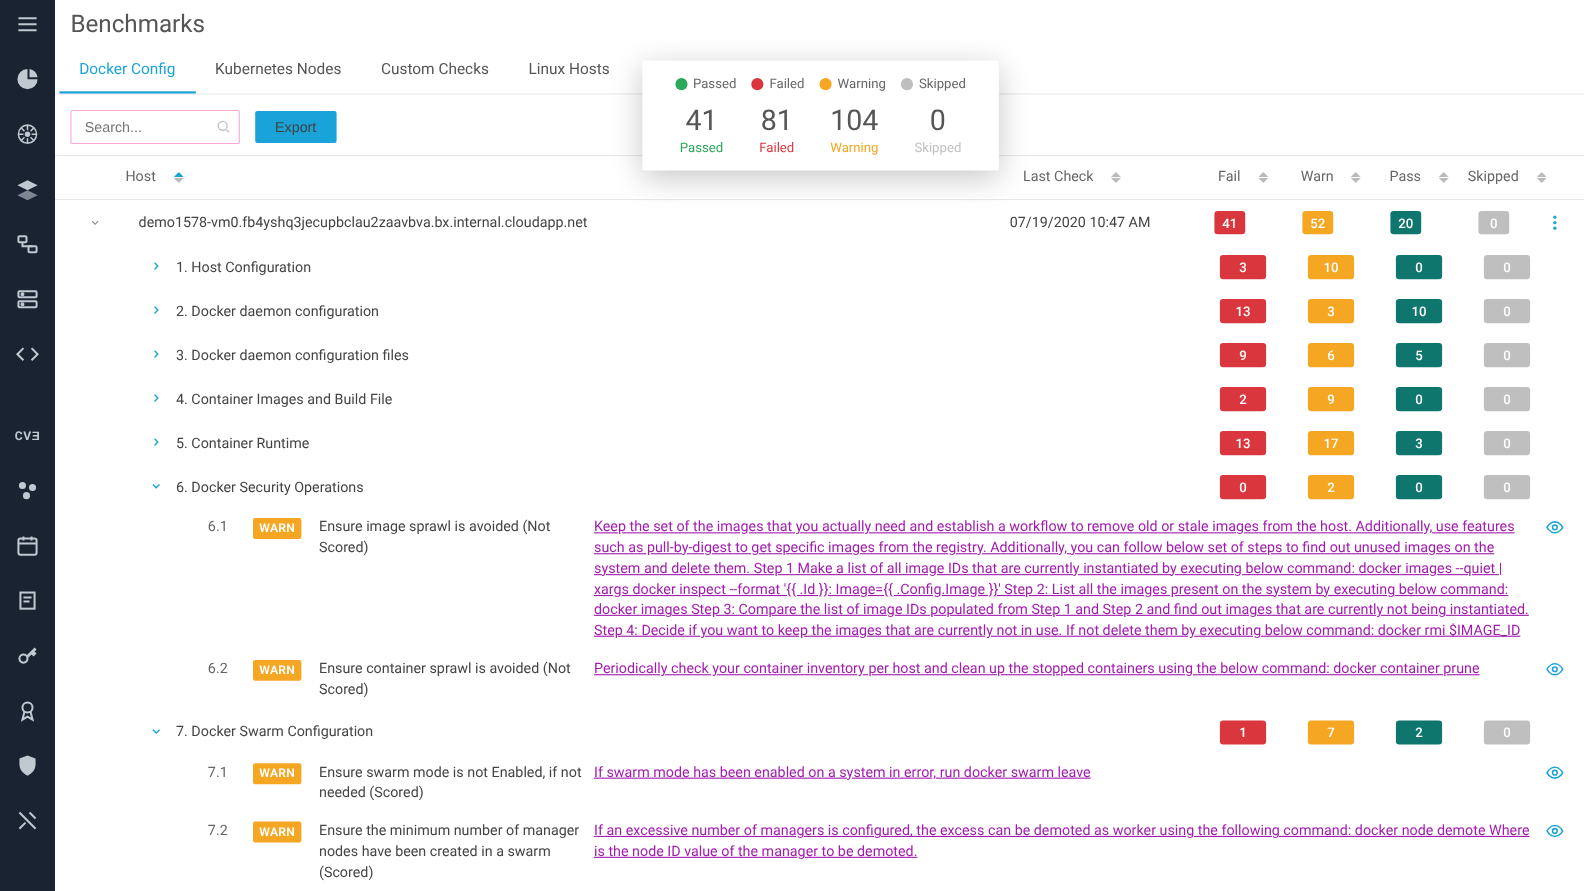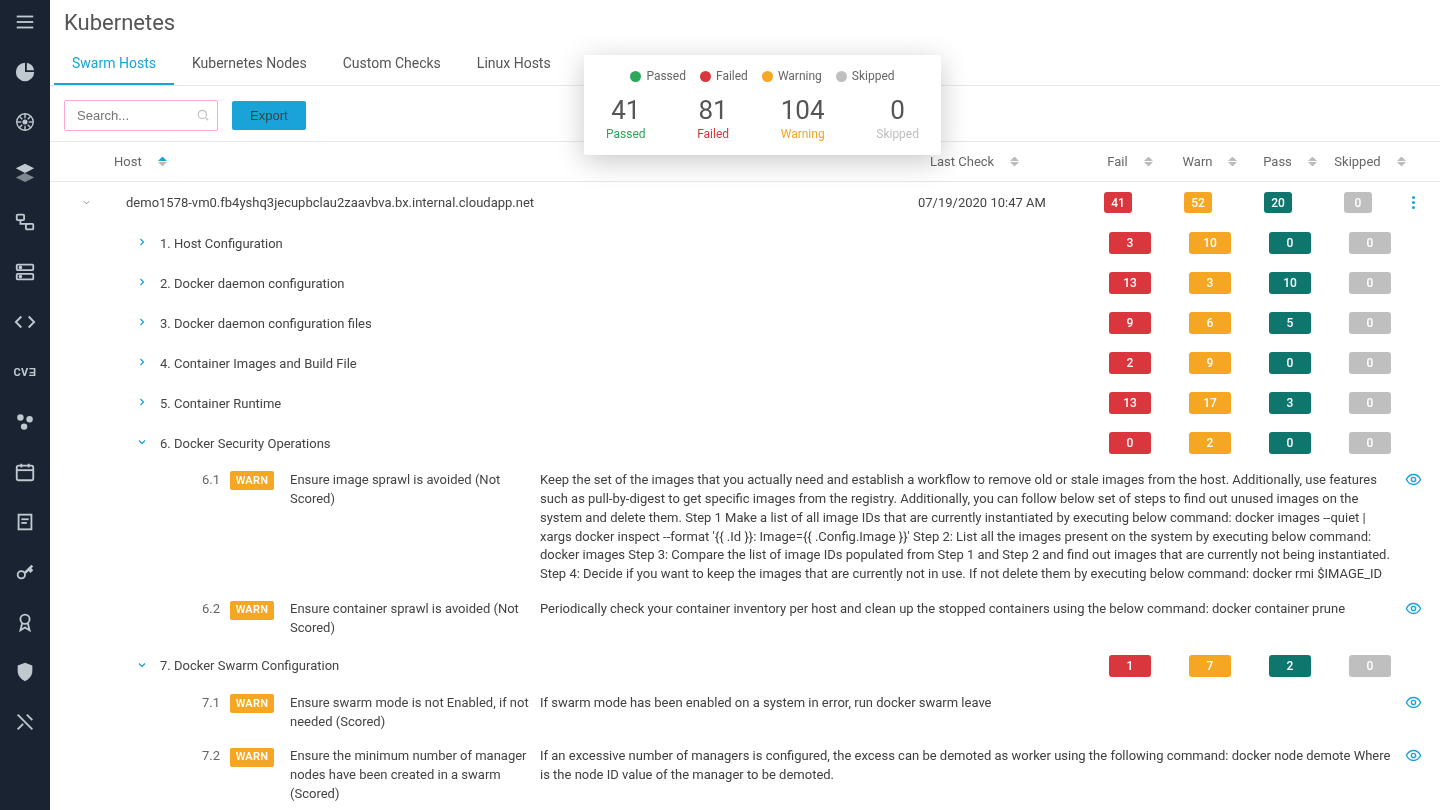--- a/index.html
+++ b/index.html
@@ -35,27 +35,27 @@
 .b-pass { background: #0f766e; }
 .b-skip { background: #bfbfbf; }
 .badge-wide { min-width: 42px; height: 22px; }
 .cell-center { display: flex; justify-content: center; }
 .more { display:flex; flex-direction:column; gap:2px; align-items:center; cursor:pointer;}
 .more span{ width:3px; height:3px; background:#1aa3d9; border-radius:50%;}
 .section-row { display: grid; grid-template-columns: 48px 62px 1fr 80px 80px 80px 80px 30px; padding: 9px 0; align-items: center; font-size: 13px; }
 .section-row .sec-caret { width: 14px; height: 14px; display: inline-flex; }
 .section-row .sec-caret svg { stroke: #1aa3d9; width: 12px; height: 12px; }
 .check-row { display: grid; grid-template-columns: 130px 50px 60px 250px 1fr 30px; padding: 8px 12px 8px 0; font-size: 13px; align-items: flex-start; line-height: 1.45; }
-.check-row .num { color: #666; text-align: right; padding-right: 10px; }
+.check-row .num { color: #666; text-align: right; padding-right: 23px; }
 .status-pill { display: inline-flex; align-items: center; justify-content: center; width: 44px; height: 19px; border-radius: 2px; font-size: 11px; font-weight: 600; color: #fff; letter-spacing: .3px; }
 .p-warn { background: #f5a623; }
-.check-row .desc { color: #404040; }
+.check-row .desc { color: #a21caf; text-decoration: underline; }
 .eye { display: flex; justify-content: center; color: #1aa3d9; cursor: pointer; }
 .eye svg { width: 17px; height: 17px; }
-.overlay-card { position: absolute; top: 55px; left: 534px; width: 357px; background: #fff; box-shadow: 0 6px 28px rgba(0,0,0,.22); border-radius: 2px; padding: 14px 16px 14px; z-index: 10; }
+.overlay-card { position: absolute; top: 55px; left: 534px; width: 324px; background: #fff; box-shadow: 0 6px 28px rgba(0,0,0,.22); border-radius: 2px; padding: 14px 28px 14px; z-index: 10; }
 .legend { display: flex; justify-content: center; gap: 14px; font-size: 12px; color: #666; margin-bottom: 8px;}
 .legend .item { display: flex; align-items: center; gap: 5px; }
 .legend .dot { width: 11px; height: 11px; border-radius: 50%; }
 .donut-wrap { display: flex; justify-content: center; position: relative; }
 .donut-center { position: absolute; top: 0; left: 0; right: 0; bottom: 0; display: flex; align-items: center; justify-content: center; font-size: 20px; color: #555; }
 .stats { display: flex; justify-content: space-between; margin-top: 12px; padding: 0 6px; }
 .stats .stat { text-align: center; }
 .stats .stat .n { font-size: 26px; font-weight: 400; color: #555; }
 .stats .stat .l { font-size: 12px; margin-top: 2px; }
 .l-pass { color: #2ba85a; } .l-fail { color: #d9363e; } .l-warn { color: #f5a623; } .l-skip { color: #bfbfbf; }
@@ -112,21 +112,21 @@
           <circle cx="7" cy="7" r="1" fill="currentColor"></circle>
           <circle cx="7" cy="17" r="1" fill="currentColor"></circle>
         </svg>
       </div>
     <div class="sidebar-icon">
         <svg viewBox="0 0 24 24" fill="none" stroke="currentColor" stroke-width="2">
           <polyline points="8 6 2 12 8 18"></polyline>
           <polyline points="16 6 22 12 16 18"></polyline>
         </svg>
       </div>
-    <div class="sidebar-icon" style="font-size:11px;font-weight:700;letter-spacing:.5px;">CVƎ</div>
+    <div class="sidebar-icon" style="font-size:11px;font-weight:700;letter-spacing:.5px;margin-top:24px;">CVƎ</div>
     <div class="sidebar-icon">
         <svg viewBox="0 0 24 24" fill="currentColor">
           <circle cx="7" cy="7" r="3.5"></circle>
           <circle cx="17" cy="9" r="3.5"></circle>
           <circle cx="11" cy="17" r="3.5"></circle>
         </svg>
       </div>
     <div class="sidebar-icon">
         <svg viewBox="0 0 24 24" fill="none" stroke="currentColor" stroke-width="2">
           <rect x="3" y="5" width="18" height="16" rx="2"></rect>
@@ -162,24 +162,24 @@
     <div class="sidebar-icon">
         <svg viewBox="0 0 24 24" fill="none" stroke="currentColor" stroke-width="2">
           <path d="M4 20l6-6"></path>
           <path d="M14 4l6 6"></path>
           <path d="M4 4l16 16"></path>
         </svg>
       </div>
   </nav>
 
   <main class="main">
-    <h1 class="page-title">Kubernetes</h1>
+    <h1 class="page-title">Benchmarks</h1>
 
     <div class="tabs" id="tabs">
-        <div class="tab active">Swarm Hosts</div>
+        <div class="tab active">Docker Config</div>
         <div class="tab">Kubernetes Nodes</div>
         <div class="tab">Custom Checks</div>
         <div class="tab">Linux Hosts</div>
       </div>
 
     <div class="toolbar">
       <div class="search-wrap">
         <input placeholder="Search..." style="">
         <span class="icon"><svg viewBox="0 0 24 24" fill="none" stroke="currentColor" stroke-width="2">
               <circle cx="11" cy="11" r="7"></circle>

